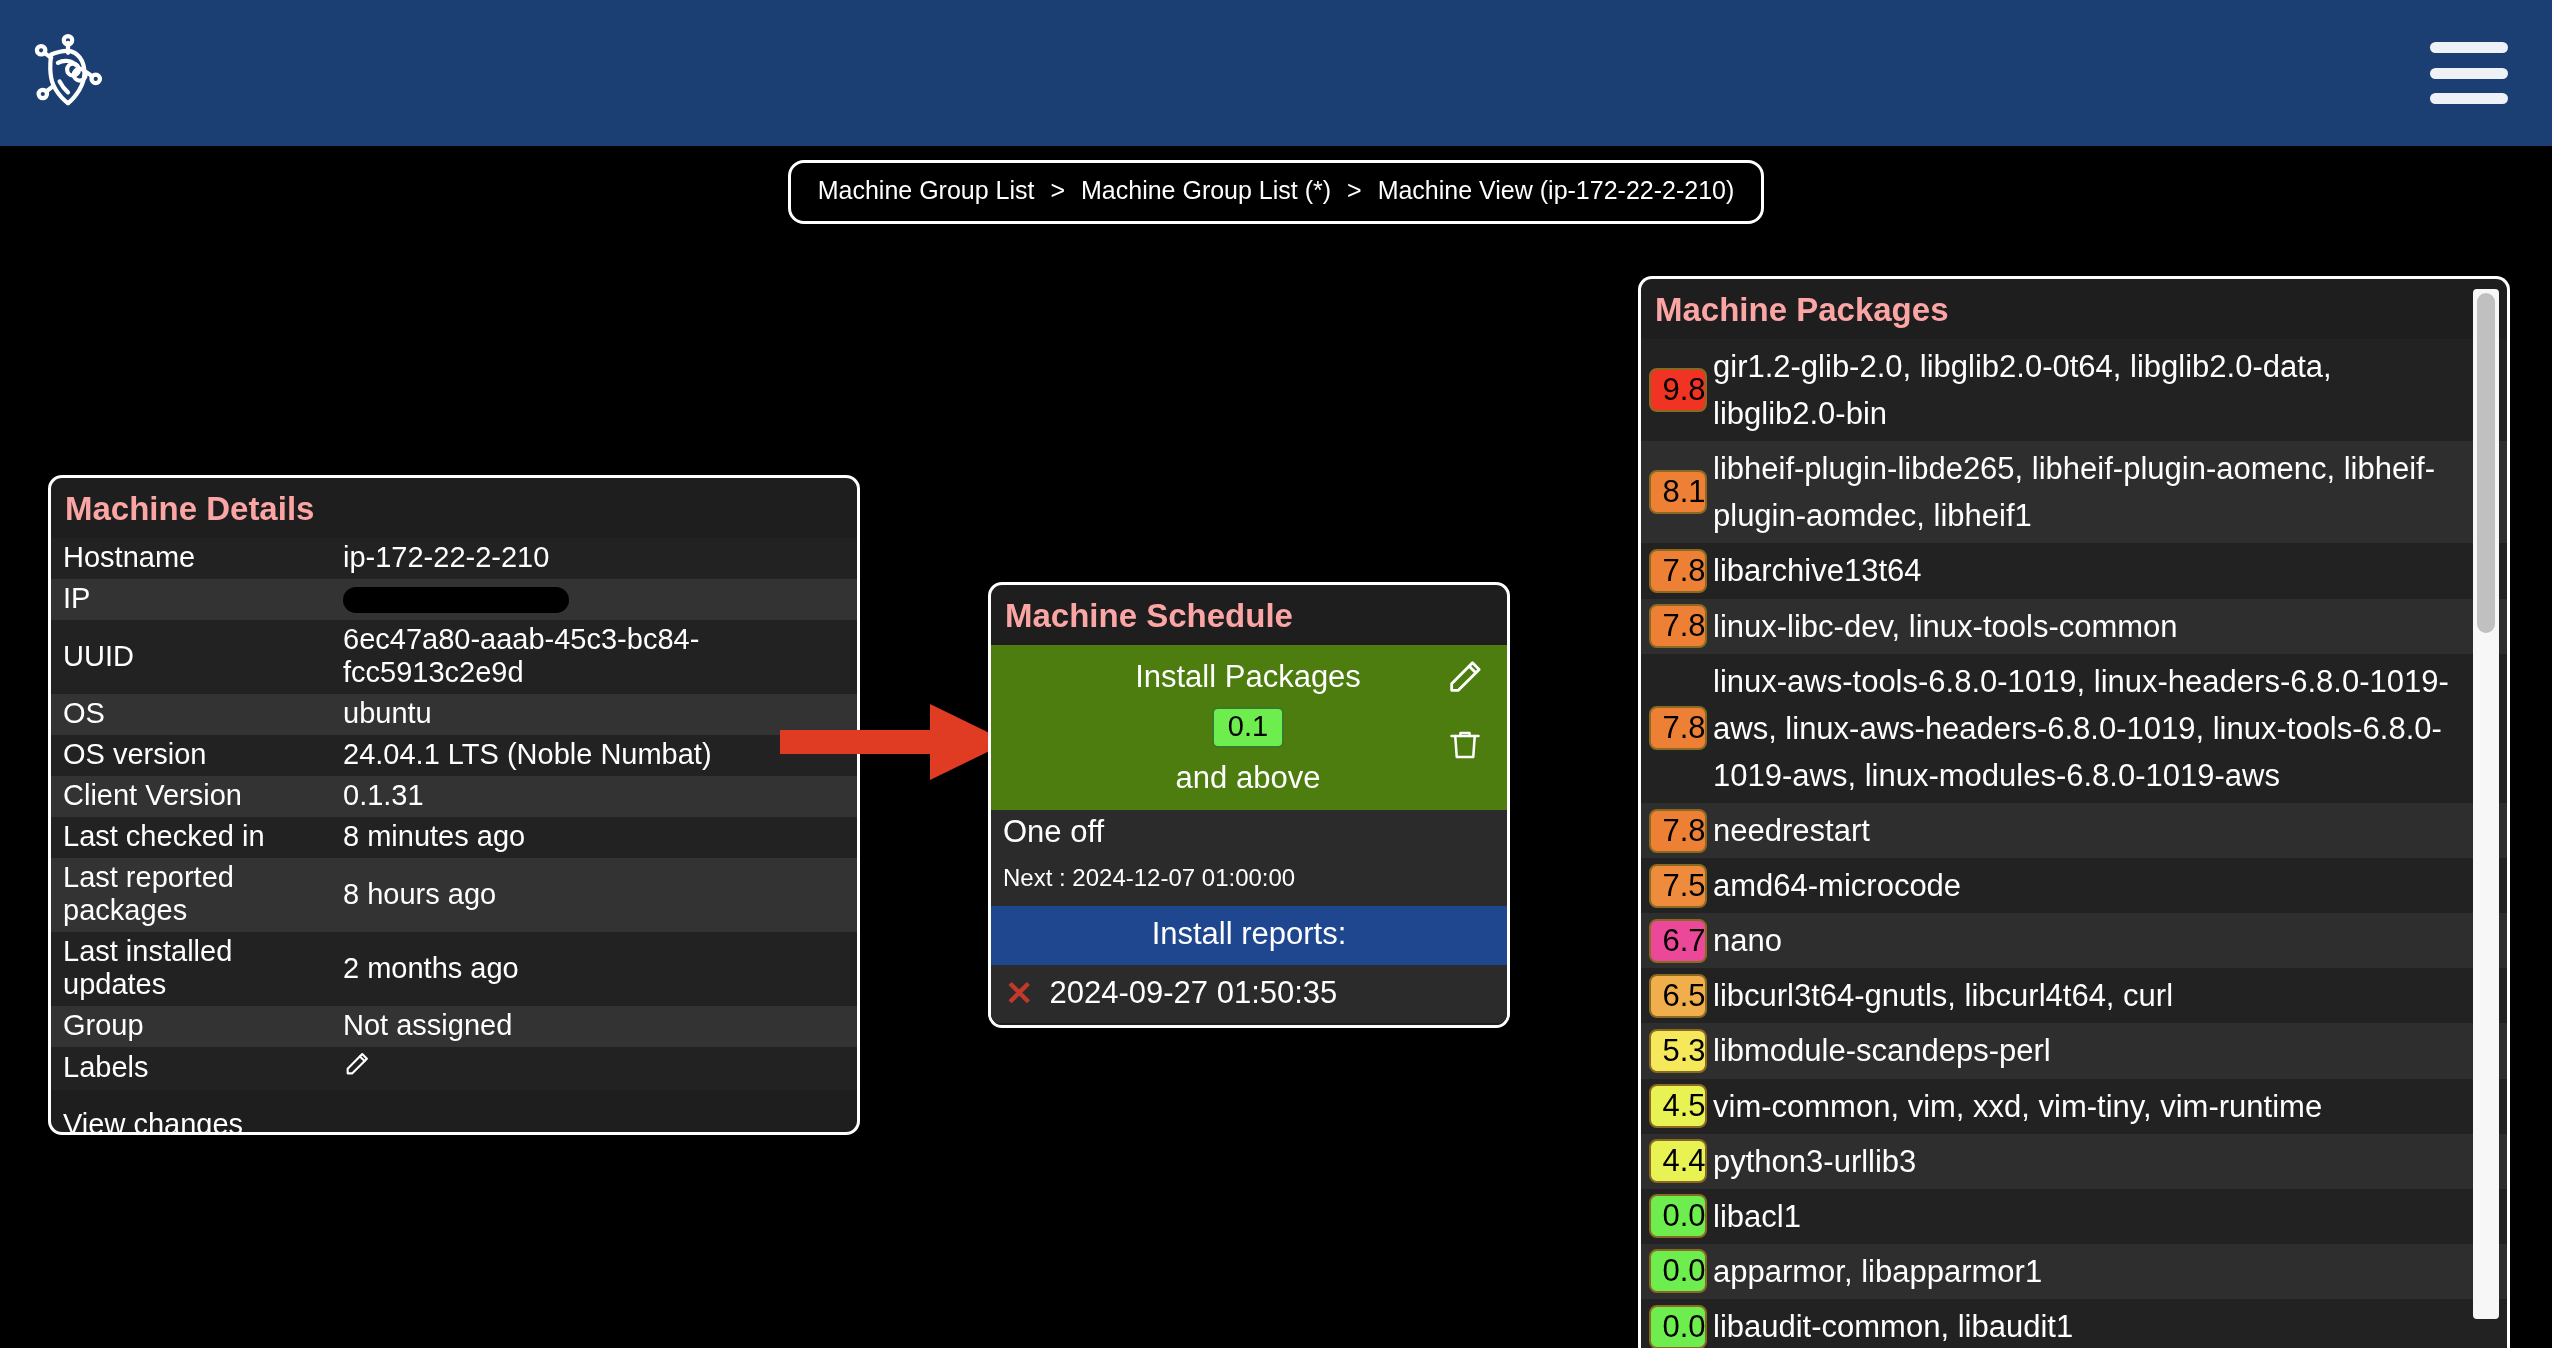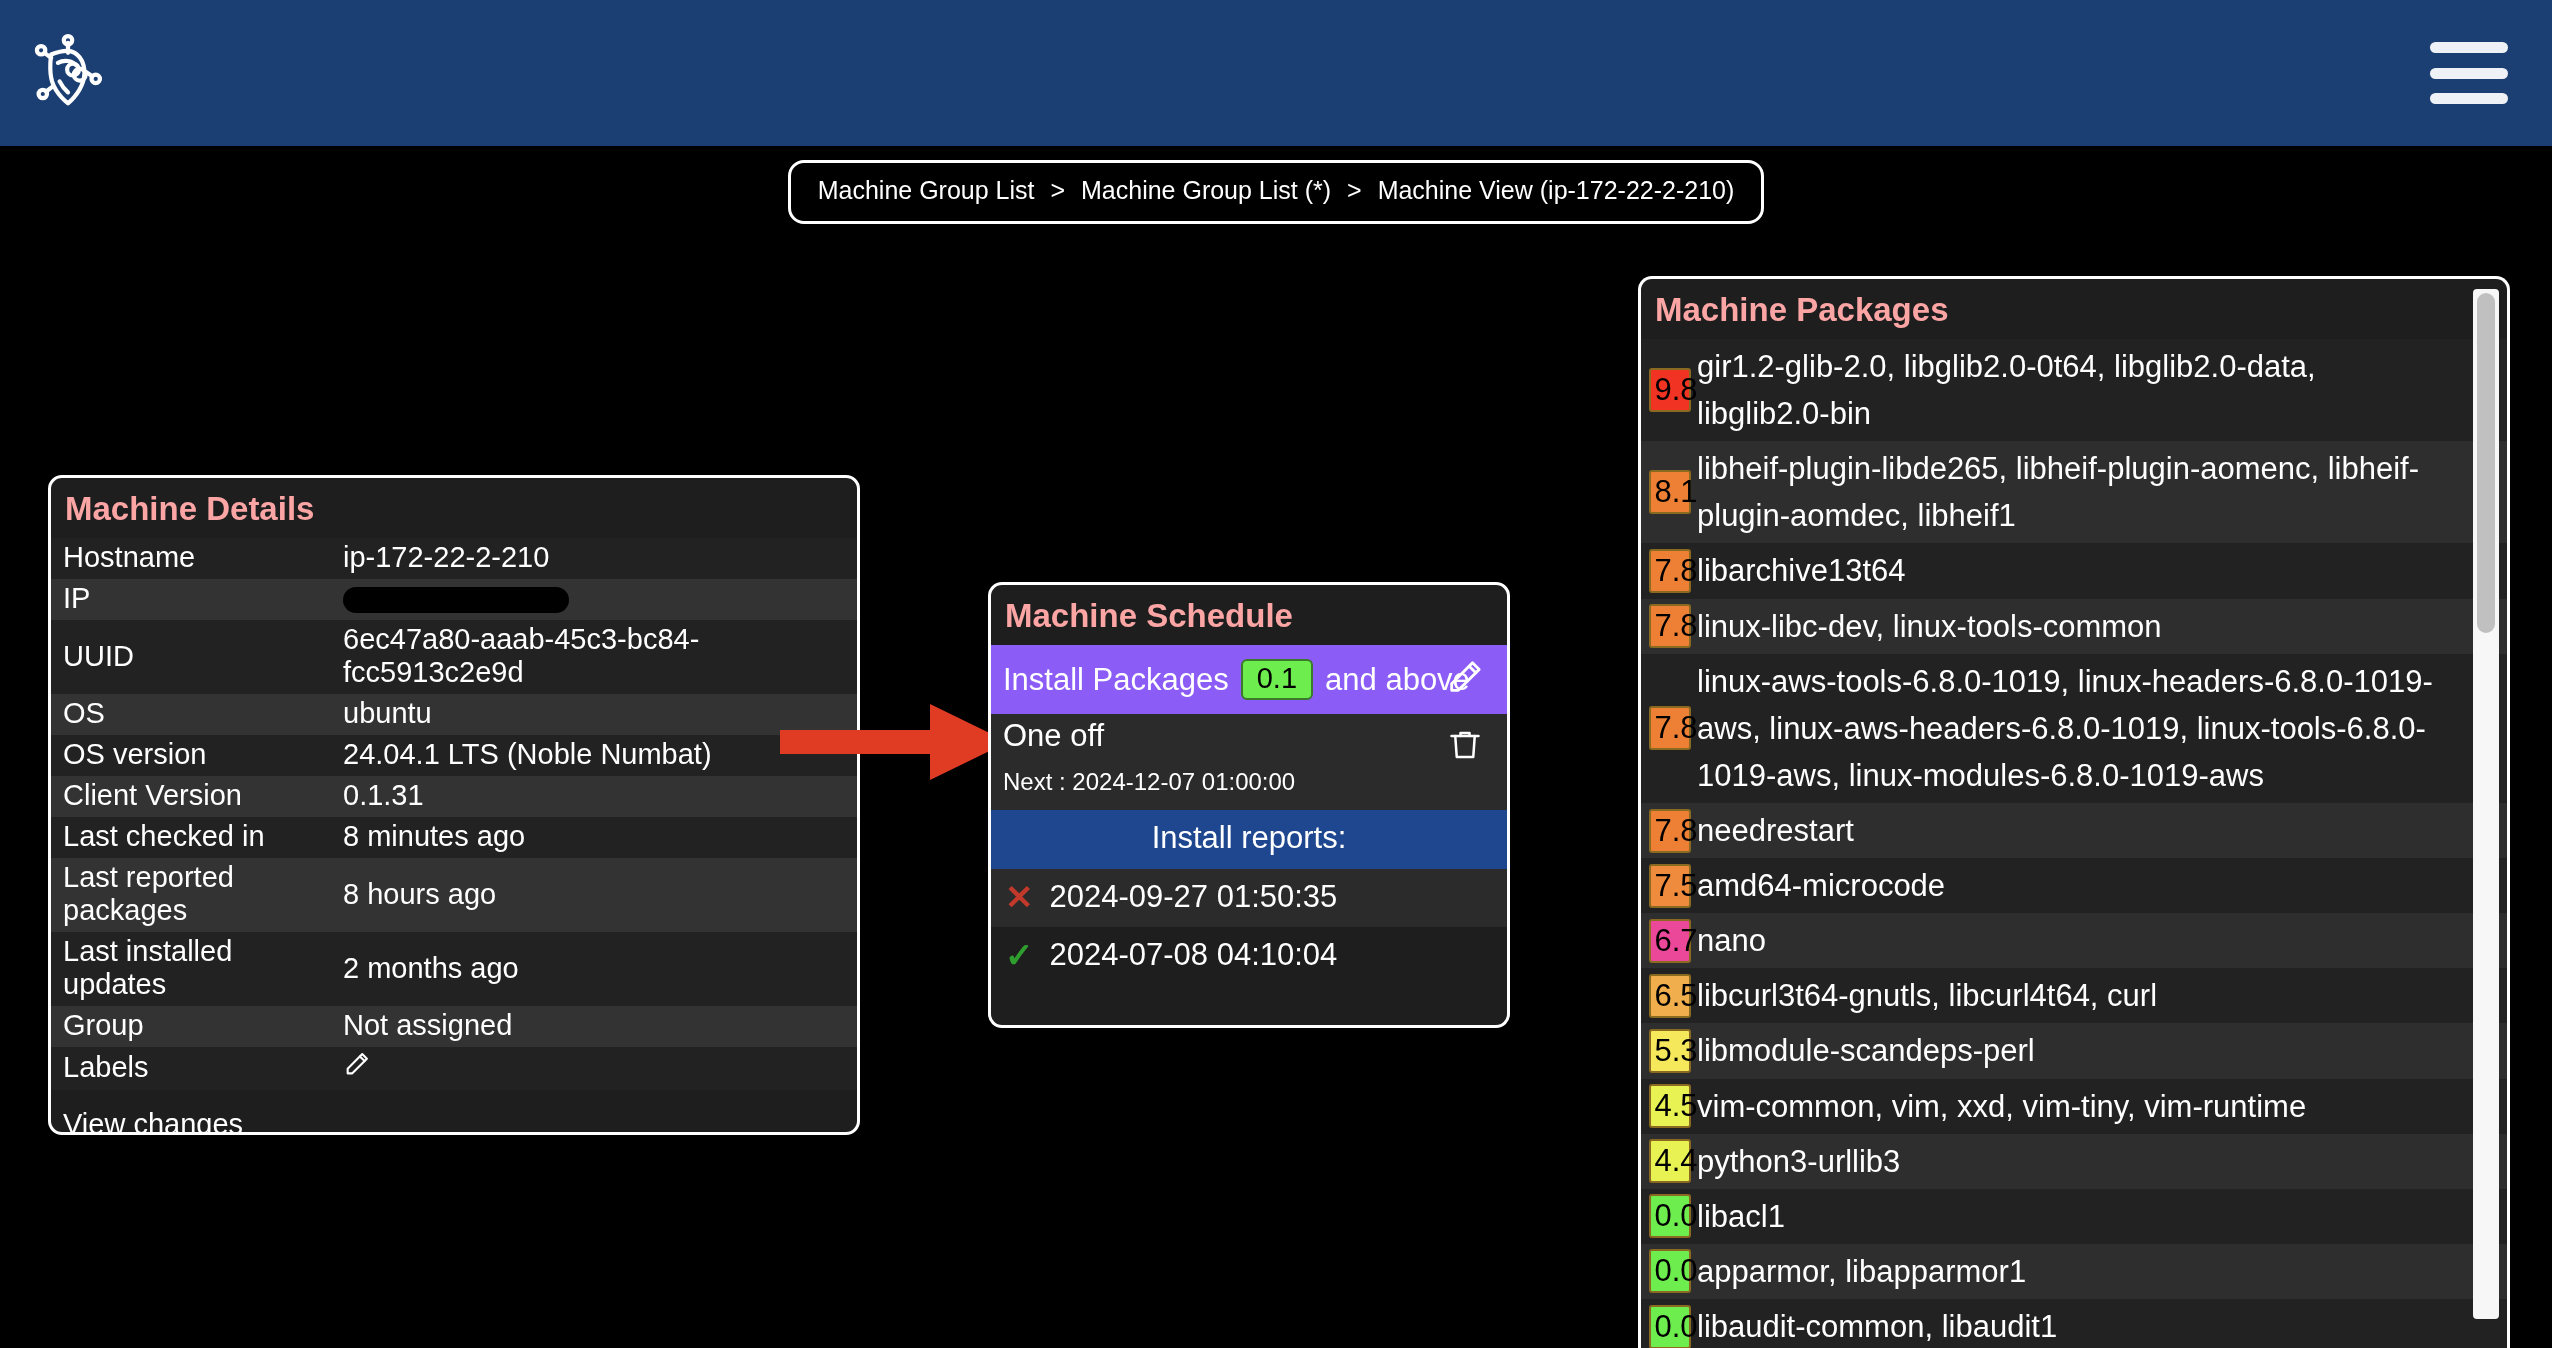--- a/index.html
+++ b/index.html
@@ -86,23 +86,23 @@
   #machine-schedule { left: 988px; top: 582px; width: 522px; height: 446px; }
   .band {
     background: #1e478f; color: #ffffff;
     font-size: 31px; text-align: center;
     padding: 10px 0 13px 0;
     display: flex; align-items: center; justify-content: center; gap: 18px;
   }
   .plus-icon { color: #2f9e2f; font-size: 40px; line-height: 0.6; font-weight: bold; cursor: pointer; }
   .sched-body { position: relative; }
   .sched-line1 {
-    background: #8b5cf6; color: #fff; font-size: 31px;
+    background: #4d7c0f; color: #fff; font-size: 31px;
     padding: 14px 14px 14px 12px;
-    display: flex; align-items: center; gap: 12px;
+    display: flex; align-items: center; gap: 12px; flex-direction: column;
   }
   .pkg-badge {
     background: #6eee4e; color: #000; font-size: 29px;
     border: 2px solid #3a7a2a; border-radius: 6px;
     padding: 1px 14px 3px 14px;
   }
   .sched-oneoff {
     background: #2b2b2b; color: #fff; font-size: 31px;
     padding: 4px 14px 14px 12px;
   }
@@ -133,22 +133,22 @@
     position: absolute;
   }
   .pkg-list { position: relative; }
   .pkg-row {
     display: flex; align-items: center; gap: 0;
     padding: 4px 8px 4px 8px;
   }
   .pkg-row:nth-child(odd)  { background: #222222; }
   .pkg-row:nth-child(even) { background: #2e2e2e; }
   .score {
-    flex: 0 0 auto; width: 42px; min-height: 44px;
-    border-radius: 3px; border: 2px solid #8a6a20;
+    flex: 0 0 auto; width: 58px; min-height: 44px;
+    border-radius: 8px; border: 2px solid #8a6a20;
     color: #000; font-size: 31px; text-align: center;
     display: flex; align-items: center; justify-content: center;
     margin-right: 6px;
     padding-left: 12px;
   }
   .pkg-names {
     color: #ffffff; font-size: 31px; line-height: 1.52;
     padding-right: 46px;
   }
   

